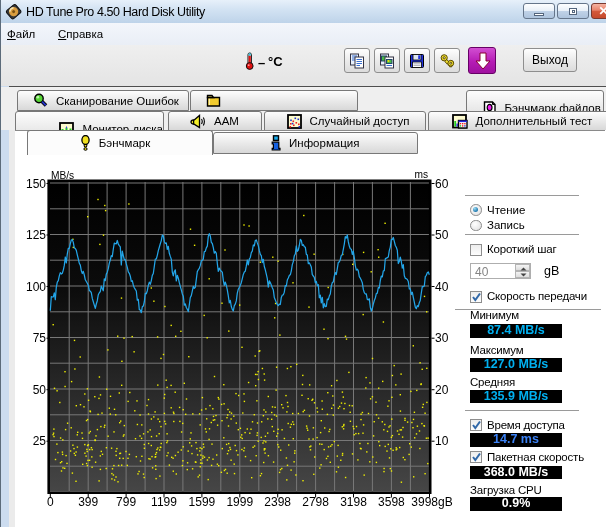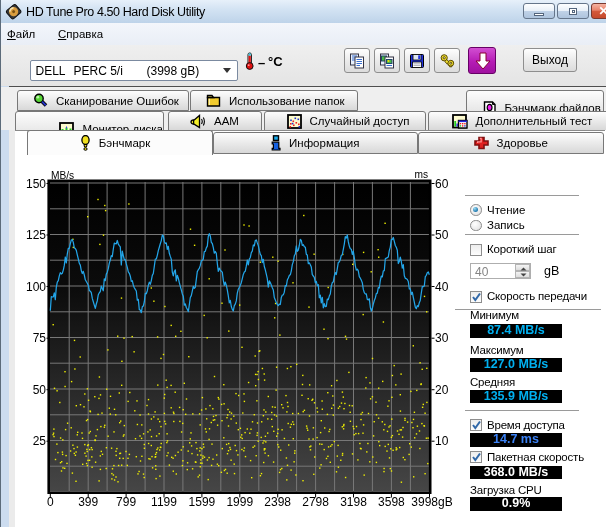--- a/index.html
+++ b/index.html
@@ -43,28 +43,20 @@
 <div class="abs" style="left:591px;top:2.5px;width:25px;height:16.5px;border:1px solid #7a3a30;border-radius:3px 0 0 3px;background:linear-gradient(#f5b3a2,#e8836b 45%,#d45a3c 50%,#c64a2c);color:#fff;font-weight:bold;font-size:12px;text-align:center;line-height:15px">✕</div>
 
 <div class="abs" style="left:1px;top:23px;width:605px;height:22px;background:linear-gradient(#f3f6fb,#e9eef6)"></div>
 <div class="abs" style="left:7px;top:27.5px;font-size:11.5px"><span style="text-decoration:underline">Ф</span>айл</div>
 <div class="abs" style="left:58px;top:27.5px;font-size:11.5px"><span style="text-decoration:underline">С</span>правка</div>
 
 <div class="abs" style="left:1px;top:45px;width:605px;height:40.5px;background:linear-gradient(#efefef,#e4e4e4)"></div>
 <div class="abs" style="left:8.5px;top:85.5px;width:597.5px;height:1.5px;background:#4e4e4e"></div>
 <div class="abs" style="left:1px;top:87px;width:605px;height:3px;background:#f0f0f0"></div>
 
-<div class="abs" style="left:30px;top:60px;width:208px;height:21px;background:#fff;border:1px solid #7b8aa0;border-radius:2px">
- <span class="abs" style="left:4.5px;top:3px;font-size:12px">DELL</span>
- <span class="abs" style="left:42.5px;top:3px;font-size:12px">PERC 5/i</span>
- <span class="abs" style="left:115.5px;top:3px;font-size:12px">(3998 gB)</span>
- <svg class="abs" style="left:192px;top:7px" width="9" height="6">
-        <path d="M0 0 L8 0 L4 5 Z" fill="#333"></path>
-      </svg>
-</div>
 <svg class="abs" style="left:244px;top:52px" width="12" height="18" viewBox="0 0 12 18">
  <rect x="4" y="1" width="3.4" height="12" rx="1.6" fill="#fff" stroke="#111" stroke-width="1"></rect>
  <rect x="4.6" y="1.4" width="2.2" height="2.4" fill="#35c4de"></rect>
  <rect x="4.6" y="3.8" width="2.2" height="9" fill="#e01010"></rect>
  <circle cx="5.7" cy="14" r="3.4" fill="#e01010" stroke="#111" stroke-width="1"></circle>
  <circle cx="4.7" cy="13.2" r="0.9" fill="#ff9a9a"></circle>
 </svg>
 <div class="abs" style="left:258px;top:55px;font-size:13px;font-weight:bold">–</div>
 <div class="abs" style="left:268px;top:54px;font-size:13px;font-weight:bold">°C</div>
 
@@ -123,21 +115,20 @@
         <path d="M9.2 8.7 L12.8 12.3" stroke="#2233cc" stroke-width="1.8"></path>
       </svg>
       <span>Сканирование Ошибок</span>
     </div>
 <div class="tab" style="left:190px;top:90px;width:167.5px;height:21px;justify-content:flex-start;padding-left:15px">
       <svg width="15" height="15" viewBox="0 0 15 15">
         <path d="M1.5 4.5 L1.5 13 L13.5 13 L13.5 4.5 Z" fill="#f2cb2e" stroke="#000" stroke-width="1.4"></path>
         <path d="M1.5 4.5 L1.5 2.5 L6 2.5 L7.5 4.5 Z" fill="#f6e36b" stroke="#000" stroke-width="1.4"></path>
         <path d="M2.8 5.8 L2.8 12 L3.8 12 L3.8 5.8Z" fill="#fef9d0"></path>
       </svg>
-      <span>Использование папок</span>
     </div>
 <div class="tab" style="left:465.5px;top:90px;width:138.5px;height:36px;justify-content:flex-start;padding-left:15px">
       <svg width="15" height="15" viewBox="0 0 15 15">
         <path d="M2.5 1 L10.5 1 L13 3.5 L13 14 L2.5 14 Z" fill="#fff" stroke="#000" stroke-width="1.4"></path>
         <path d="M10.5 1 L10.5 3.5 L13 3.5" fill="none" stroke="#000" stroke-width="1"></path>
         <ellipse cx="7.6" cy="6.5" rx="2.4" ry="3.2" fill="#f01df0" stroke="#000" stroke-width="1.2"></ellipse>
         <path d="M6.3 11.5 q1.3 -1.2 2.6 0" fill="none" stroke="#801880" stroke-width="1.6"></path>
       </svg>
       <span>Бэнчмарк файлов</span>
     </div>
@@ -204,27 +195,20 @@
 
 <div class="abs" style="left:15px;top:130px;width:591px;height:397px;background:#fff"></div>
 <div class="abs" style="left:14.5px;top:129.5px;width:590px;height:1px;background:#8a8a8a"></div>
 
 <div class="tab" style="left:213px;top:131.5px;width:204.5px;height:22px">
       <svg width="10" height="16" viewBox="0 0 10 16">
         <rect x="2.5" y="0.8" width="5" height="4.6" fill="#18a8e8" stroke="#000" stroke-width="1.4"></rect>
         <path d="M1.2 7.2 H7.8 V13.4 H9 V15 H1.2 V13.4 H2.4 V9 H1.2 Z" fill="#1560e0" stroke="#000" stroke-width="1.2"></path>
       </svg>
       <span>Информация</span>
-    </div>
-<div class="tab" style="left:417.5px;top:131.5px;width:186.5px;height:22px">
-      <svg width="15" height="14" viewBox="0 0 15 14">
-        <path d="M5 1.5 h5 v3.5 h4 v4 h-4 v3.5 h-5 v-3.5 h-4 v-4 h4 Z" fill="#e02020" stroke="#801010" stroke-width="1.6"></path>
-        <path d="M5.8 2.3 h1.4 v3.6 h-3.6 v1 " fill="none" stroke="#ff9090" stroke-width="1.2"></path>
-      </svg>
-      <span>Здоровье</span>
     </div>
 
 <div class="tab" style="left:27px;top:129.5px;width:186px;height:25.5px;background:#fcfcfc;border-bottom:none;z-index:3;padding-right:10px">
       <svg width="11" height="16" viewBox="0 0 11 16">
         <ellipse cx="5.5" cy="5" rx="3.6" ry="4.5" fill="#f0e020" stroke="#000" stroke-width="1.3"></ellipse>
         <path d="M4 9.5 h3 l-0.5 2.5 h-2 Z" fill="#f0e020" stroke="#000" stroke-width="1"></path>
         <ellipse cx="5.5" cy="14" rx="1.6" ry="1.3" fill="#f0e020" stroke="#000" stroke-width="1"></ellipse>
       </svg>
       <span>Бэнчмарк</span>
     </div>

